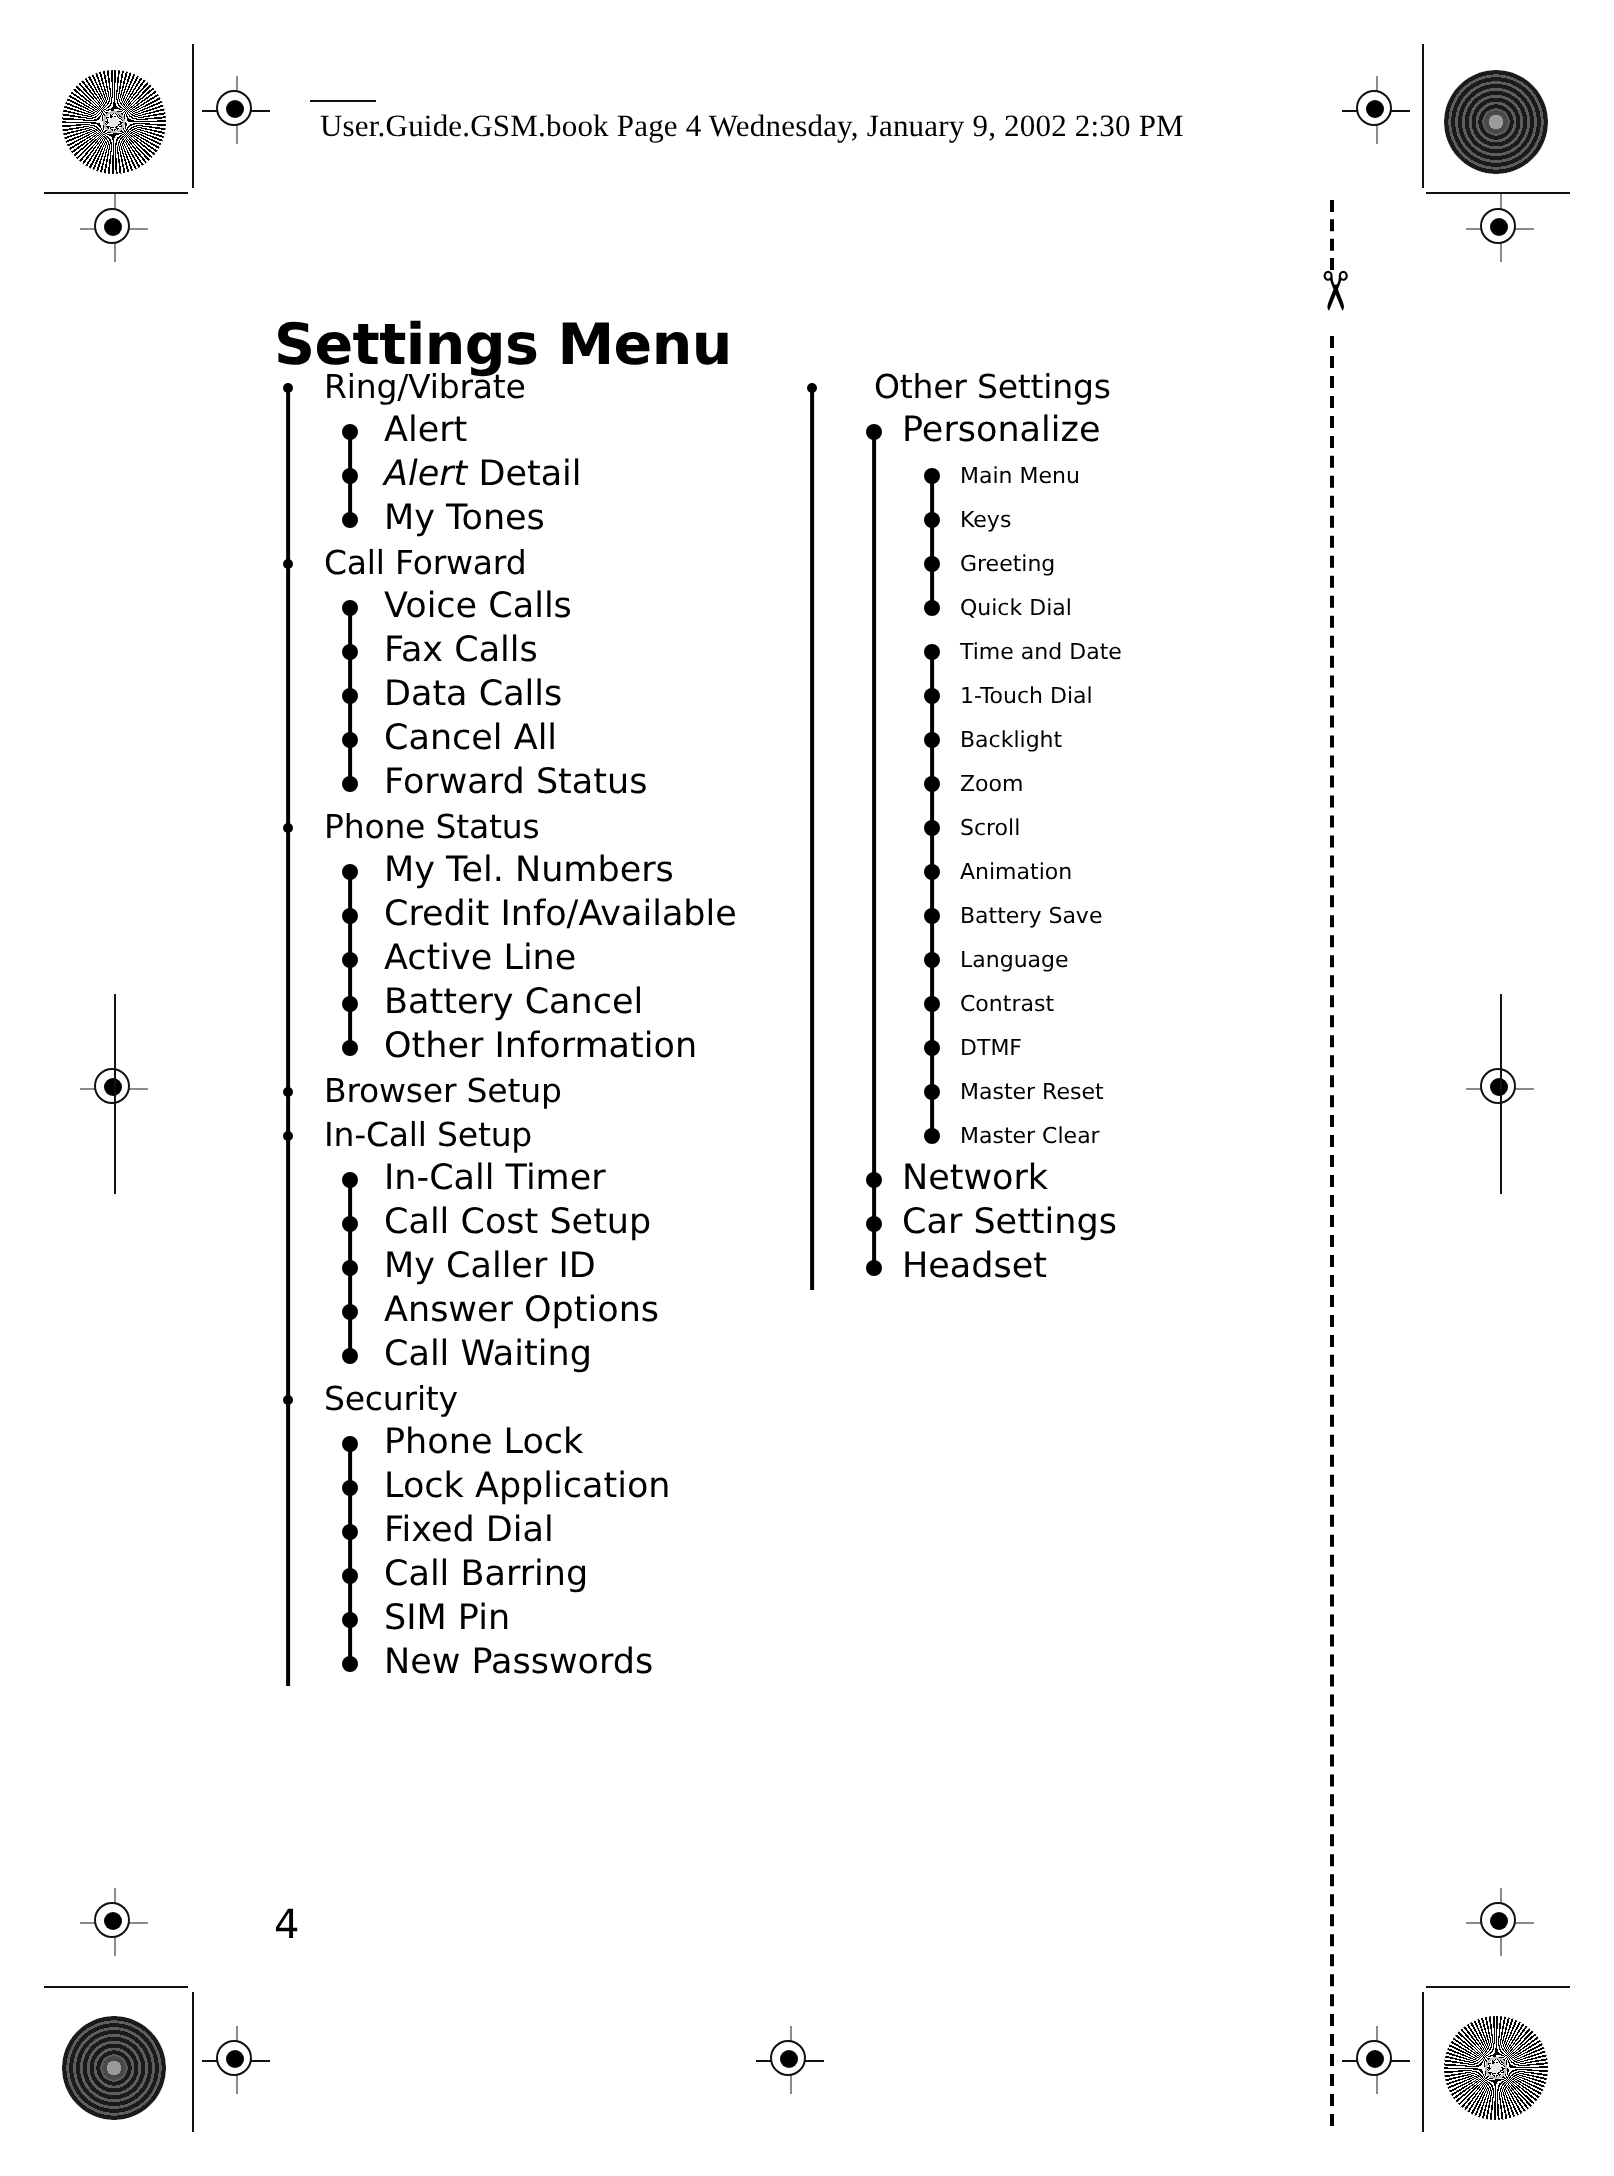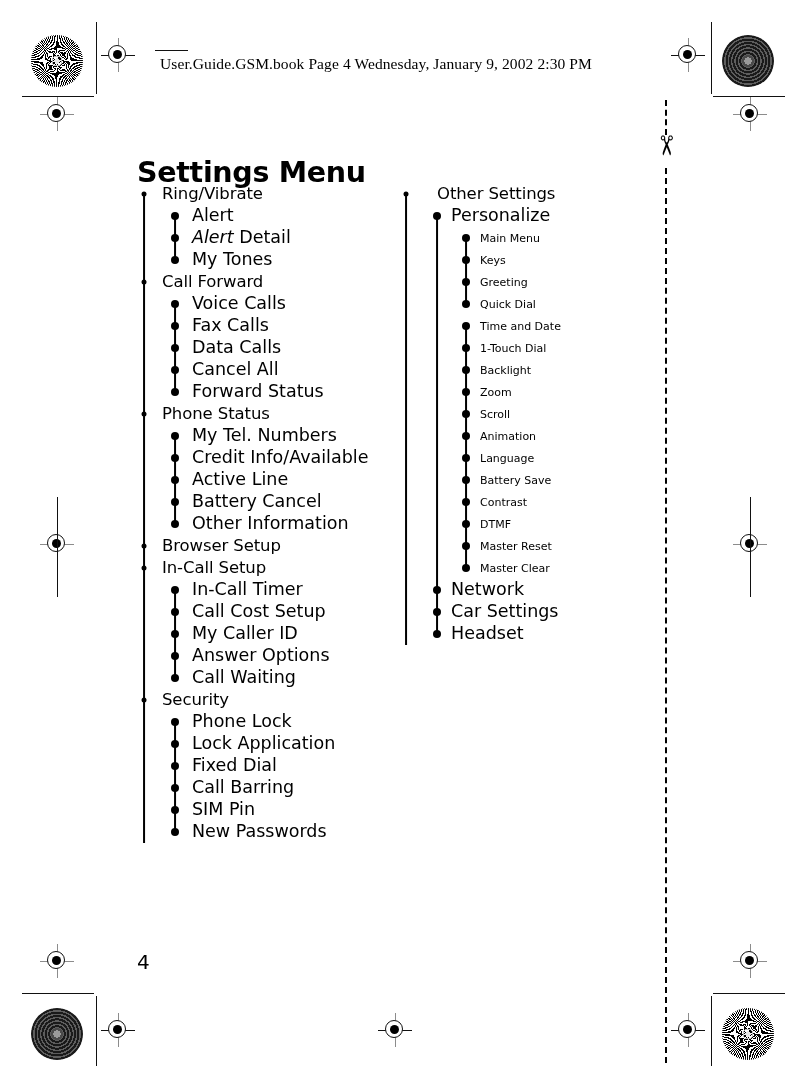--- a/index.html
+++ b/index.html
@@ -558,34 +558,34 @@
         <div class="conn c2"></div>
         <div class="conn c3"></div>
         <span class="bullet"></span>
         <span class="label">Animation</span>
       </div>
       <div class="row lvl3">
         <div class="conn c1"></div>
         <div class="conn c2"></div>
         <div class="conn c3"></div>
         <span class="bullet"></span>
+        <span class="label">Battery Save</span>
+      </div>
+      <div class="row lvl3">
+        <div class="conn c1"></div>
+        <div class="conn c2"></div>
+        <div class="conn c3"></div>
+        <span class="bullet"></span>
         <span class="label">Language</span>
       </div>
       <div class="row lvl3">
         <div class="conn c1"></div>
         <div class="conn c2"></div>
         <div class="conn c3"></div>
         <span class="bullet"></span>
-        <span class="label">Battery Save</span>
-      </div>
-      <div class="row lvl3">
-        <div class="conn c1"></div>
-        <div class="conn c2"></div>
-        <div class="conn c3"></div>
-        <span class="bullet"></span>
         <span class="label">Contrast</span>
       </div>
       <div class="row lvl3">
         <div class="conn c1"></div>
         <div class="conn c2"></div>
         <div class="conn c3"></div>
         <span class="bullet"></span>
         <span class="label">DTMF</span>
       </div>
       <div class="row lvl3">

